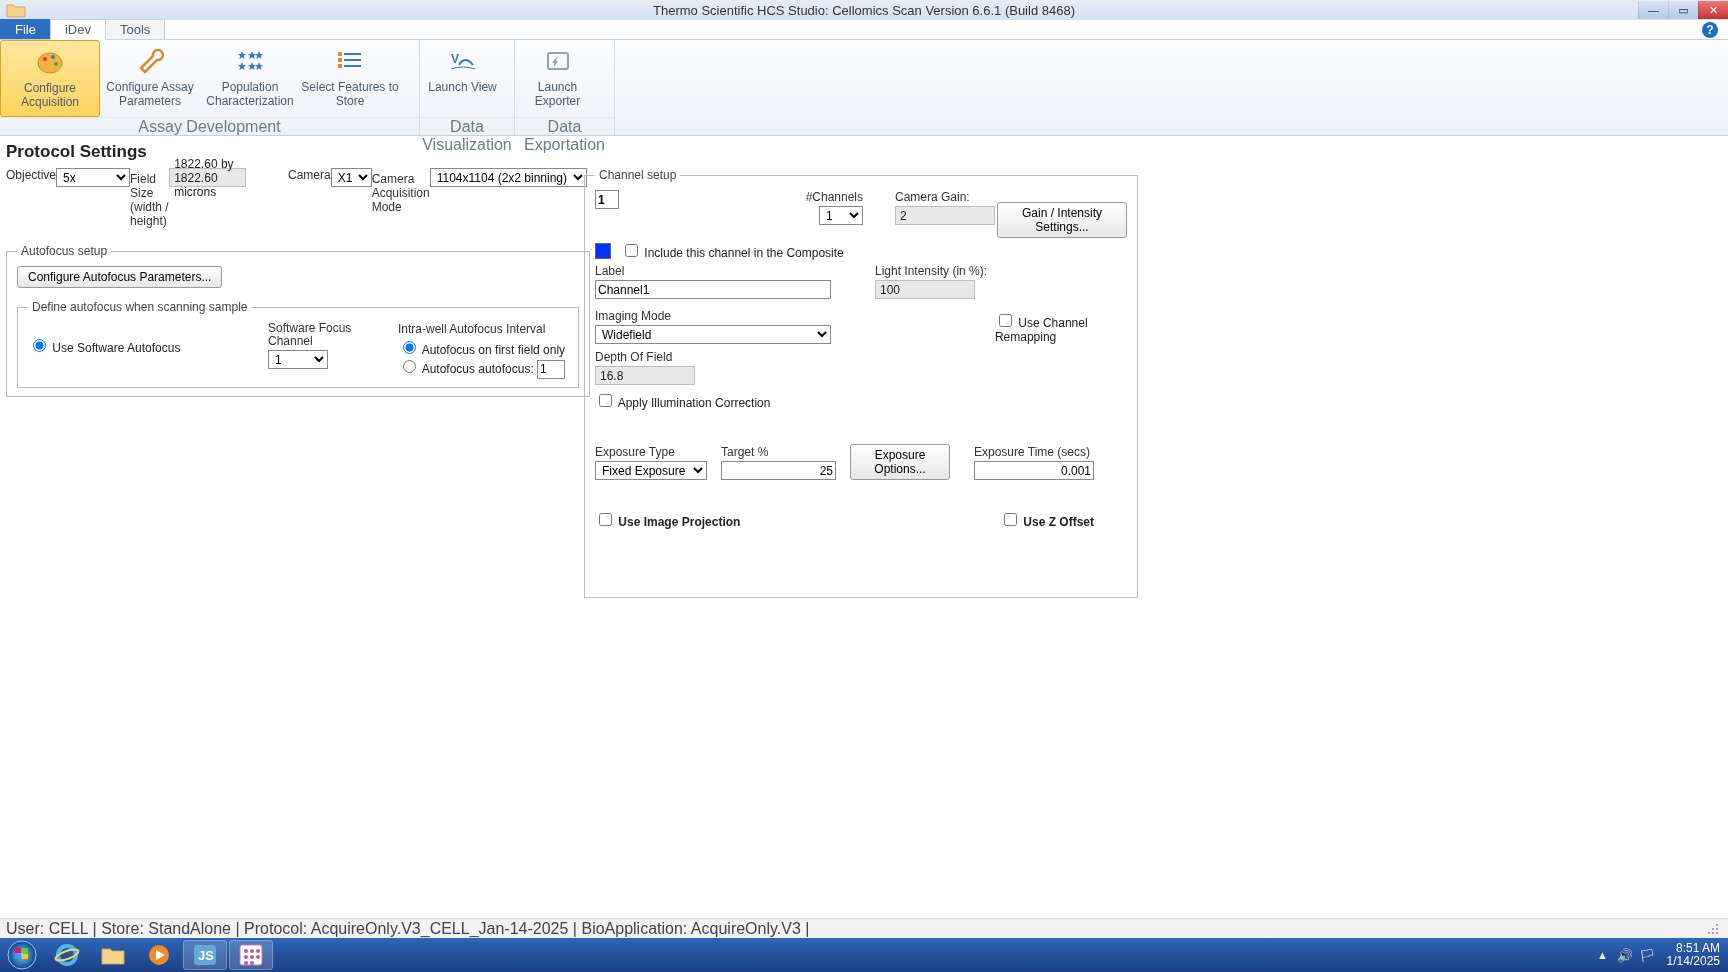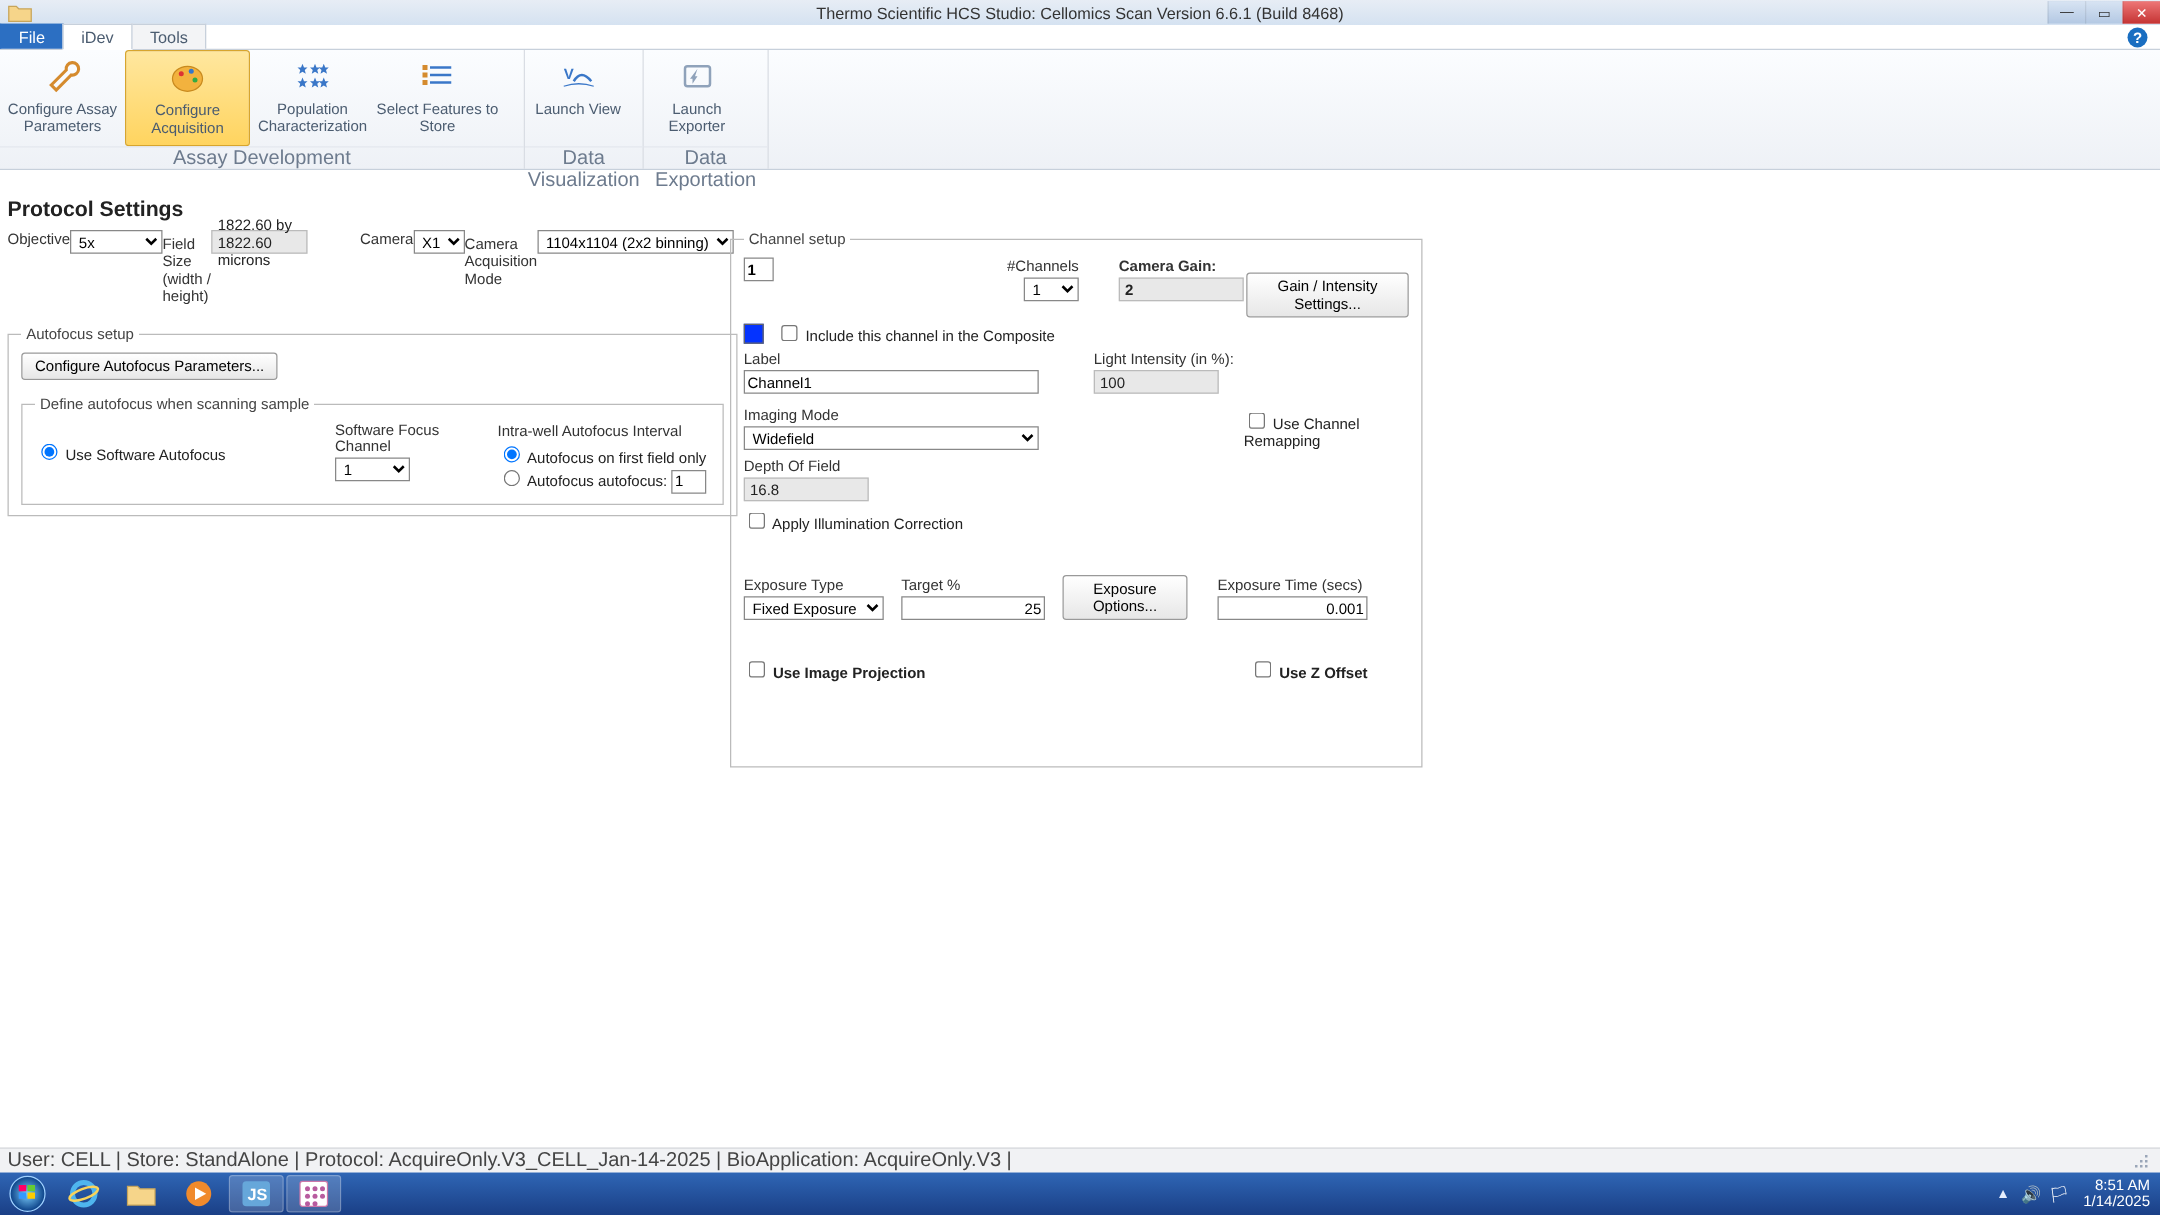--- a/index.html
+++ b/index.html
@@ -25,21 +25,21 @@
 .ribbon { height: 96px; background: linear-gradient(#fbfdff,#eef1f6); border-bottom:1px solid #c7d0db; display:flex; }
 .ribbon-group { border-right:1px solid #d9dde4; display:flex; flex-direction:column; }
 .ribbon-items { display:flex; flex:1; }
 .ribbon-btn { width: 100px; display:flex; flex-direction:column; align-items:center; padding-top:6px; font-size:12px; color:#4b5c70; text-align:center; cursor:pointer; }
 .ribbon-btn.small { width:85px; }
 .ribbon-btn.active { background: linear-gradient(#ffe79f,#ffd45f); border:1px solid #d7a52e; border-radius:3px; }
 .ribbon-btn .icon { height:30px; display:flex; align-items:center; justify-content:center; margin-bottom:4px; }
 .ribbon-group-label { height:18px; text-align:center; font-size:16px; color:#6d7b8e; border-top:1px solid #e3e7ee; }
 
 
-.content { padding: 20px 6px; font-size:13px; color:#222; position:relative; }
+.content { padding: 4px 6px; font-size:13px; color:#222; position:relative; }
 h2.page-title { font-size:17px; font-weight:bold; margin:2px 0 6px 0; }
 
 .row { display:flex; align-items:flex-start; }
 .label { font-size:12px; color:#333; margin-bottom:2px; display:block; }
 select, input[type=text] { font-size:12px; padding:1px 2px; border:1px solid #888; background:#fff; height:19px; }
 .readonly { background:#e8e8e8; border:1px solid #bbb; padding:2px 4px; font-size:12px; height:19px; display:flex; align-items:center; }
 
 fieldset { border:1px solid #bbb; padding:8px 10px; margin:0; font-size:12px; }
 legend { font-size:12px; color:#444; padding:0 4px; }
 
@@ -92,38 +92,38 @@
 <div class="menubar">
   <div class="menu-tab file-tab">File</div>
   <div class="menu-tab active">iDev</div>
   <div class="menu-tab">Tools</div>
   <div class="help-icon">?</div>
 </div>
 
 <div class="ribbon">
   <div class="ribbon-group" style="flex:0 0 420px;">
     <div class="ribbon-items">
-      <div class="ribbon-btn">
-        <div class="icon">
-          <svg width="30" height="26" viewBox="0 0 30 26">
-              <path d="M6 20 L18 8 a5 5 0 1 1 4 4 L10 24 z" fill="none" stroke="#d58b2e" stroke-width="2.5"></path>
-            </svg>
-        </div>
-        <span>Configure Assay Parameters</span>
-      </div>
       <div class="ribbon-btn active">
         <div class="icon">
           <svg width="30" height="26" viewBox="0 0 30 26">
               <ellipse cx="15" cy="14" rx="12" ry="10" fill="#f2b23e" stroke="#c88a1f"></ellipse>
               <circle cx="10" cy="10" r="2" fill="#d33"></circle>
               <circle cx="18" cy="8" r="2" fill="#37c"></circle>
               <circle cx="21" cy="15" r="2" fill="#3a4"></circle>
             </svg>
         </div>
         <span>Configure Acquisition</span>
+      </div>
+      <div class="ribbon-btn">
+        <div class="icon">
+          <svg width="30" height="26" viewBox="0 0 30 26">
+              <path d="M6 20 L18 8 a5 5 0 1 1 4 4 L10 24 z" fill="none" stroke="#d58b2e" stroke-width="2.5"></path>
+            </svg>
+        </div>
+        <span>Configure Assay Parameters</span>
       </div>
       <div class="ribbon-btn">
         <div class="icon">
           <svg width="30" height="26" viewBox="0 0 30 26">
               <g fill="#3a77c8">
                 <polygon points="7,3 8.2,6 11,6 8.8,8 9.6,11 7,9.3 4.4,11 5.2,8 3,6 5.8,6"></polygon>
                 <polygon points="17,3 18.2,6 21,6 18.8,8 19.6,11 17,9.3 14.4,11 15.2,8 13,6 15.8,6"></polygon>
                 <polygon points="27,3 28.2,6 31,6 28.8,8 29.6,11 27,9.3 24.4,11 25.2,8 23,6 25.8,6" transform="translate(-3,0)"></polygon>
                 <polygon points="7,14 8.2,17 11,17 8.8,19 9.6,22 7,20.3 4.4,22 5.2,19 3,17 5.8,17"></polygon>
                 <polygon points="17,14 18.2,17 21,17 18.8,19 19.6,22 17,20.3 14.4,22 15.2,19 13,17 15.8,17"></polygon>
@@ -237,21 +237,21 @@
       <fieldset>
         <legend>Channel setup</legend>
 
         <div style="display:flex; align-items:flex-start; gap:12px;">
           <input type="text" style="width: 24px; font-weight: bold; text-align: left;" value="1">
           <div style="flex:1;"></div>
           <div style="text-align:right;">
             <div class="label" style="text-align:right;">#Channels</div>
             <select style="width:44px;"><option>1</option></select>
           </div>
-          <div style="width:110px; padding-left:20px;font-weight:bold;">
+          <div style="width:110px; padding-left:20px;">
             <div class="label">Camera Gain:</div>
             <div class="readonly" style="width:100px;">2</div>
           </div>
           <div style="padding-top:12px;">
             <button class="btn" style="width:130px;">Gain / Intensity Settings...</button>
           </div>
         </div>
 
         <div style="display:flex; align-items:center; gap:10px; margin-top:3px;">
           <span class="color-swatch"></span>

